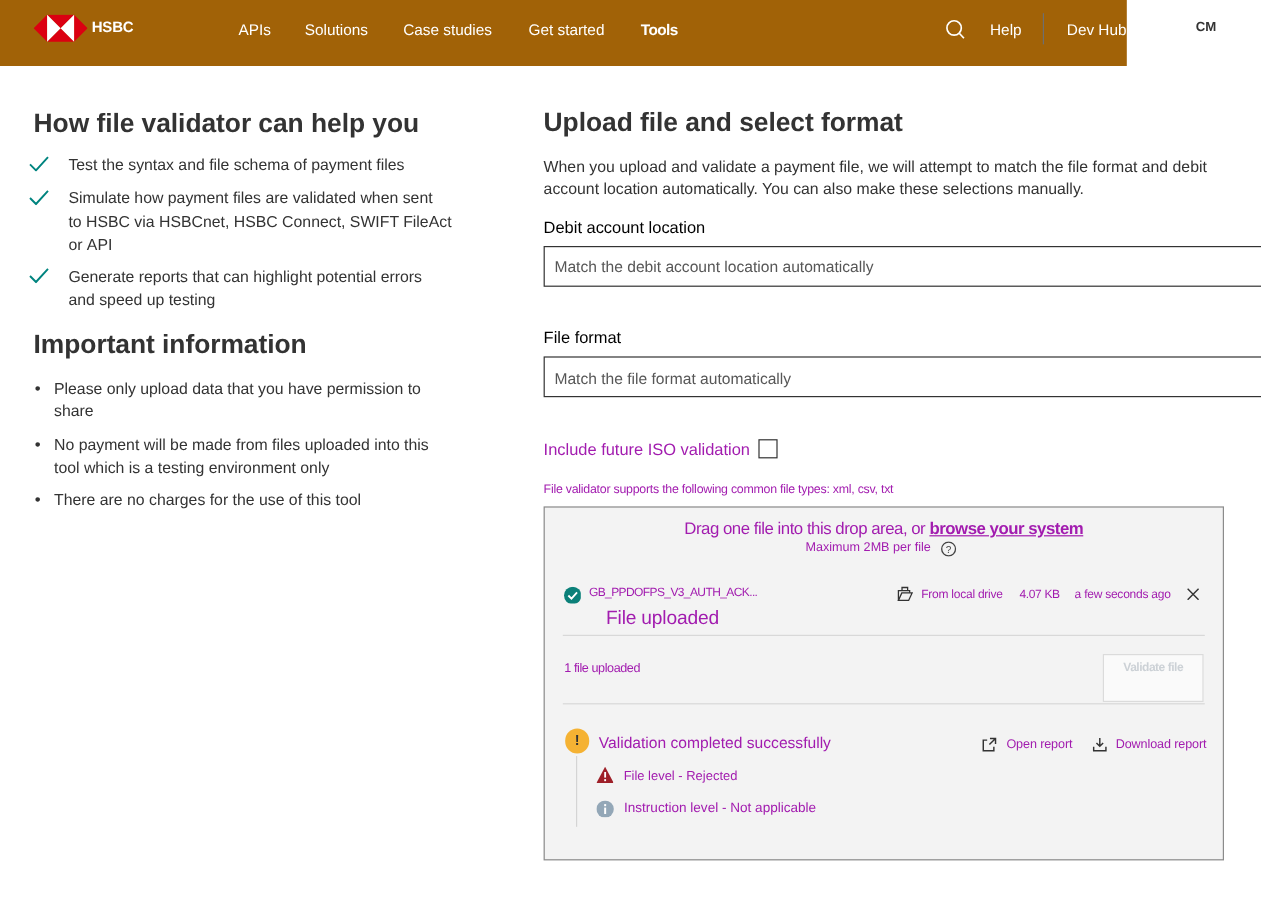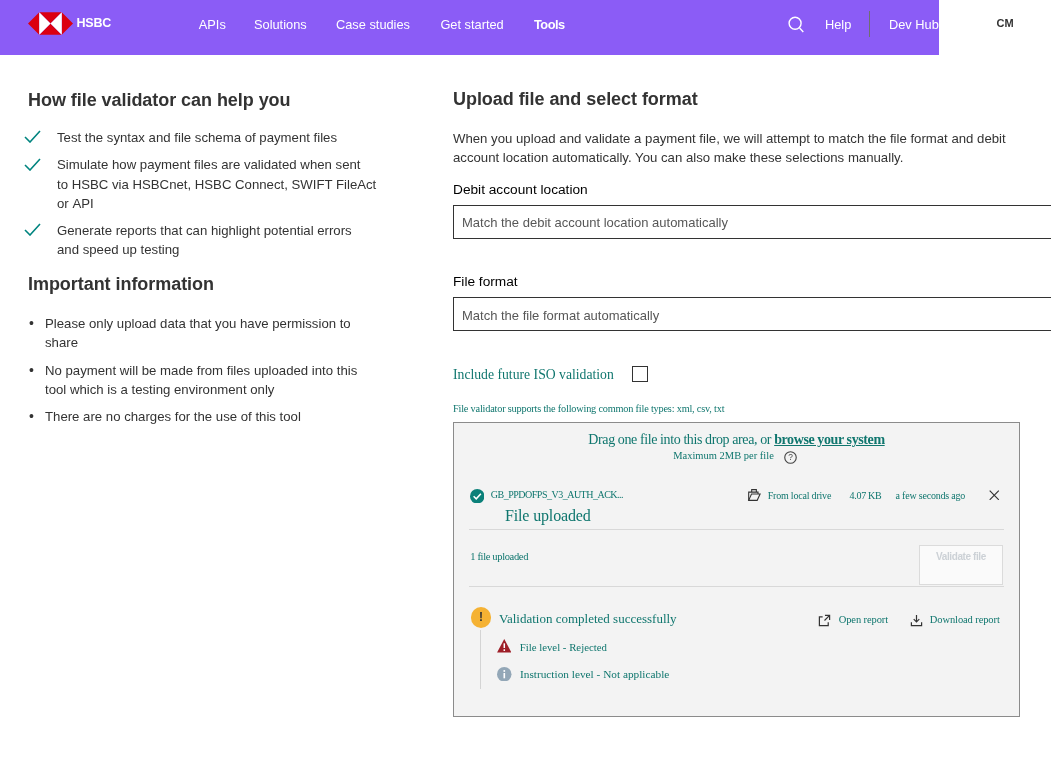--- a/index.html
+++ b/index.html
@@ -1,43 +1,43 @@
 <!DOCTYPE html>
 <html><head>
 <meta charset="utf-8">
 <style>
 * { margin:0; padding:0; box-sizing:border-box; }
 html,body { width:1051px; height:765px; background:#fff; font-family:"Liberation Sans", sans-serif; }
 #page { position:relative; width:1051px; height:765px; overflow:hidden; }
 .abs { position:absolute; }
 
-#nav { position:absolute; left:0; top:0; width:939px; height:55px; background:#8b5cf6;padding-left:14px; }
+#nav { position:absolute; left:0; top:0; width:939px; height:55px; background:#a16207;padding-left:14px; }
 .navlink { position:absolute; top:17px; font-size:12.8px; color:#fff; }
 #nav .bold { font-weight:bold; letter-spacing:-0.5px; }
 #hsbc-txt { position:absolute; left:76.4px; top:15.7px; color:#fff; font-weight:bold; font-size:12.5px; letter-spacing:-0.15px; }
 #divider { position:absolute; left:869px; top:11px; width:1px; height:26px; background:#6f6f6f; }
 #avatar { position:absolute; left:992px; top:10px; width:26px; height:26px; border-radius:50%; background:#fff; color:#333; font-size:11px; font-weight:bold; text-align:center; line-height:26px; }
 
-h2 { position:absolute; font-size:18px; font-weight:bold; color:#333; letter-spacing:-0.05px; white-space:nowrap; }
+h2 { position:absolute; font-size:22px; font-weight:bold; color:#333; letter-spacing:-0.05px; white-space:nowrap; }
 .body-txt { position:absolute; font-size:13.2px; color:#333; line-height:19.4px; }
 .check-item { left:57px; width:320px; }
 .check-ic { position:absolute; left:23.9px; }
 .bullet { left:45px; }
 .bullet::before { content:"\2022"; position:absolute; left:-16px; font-size:14px; }
 
 .label { position:absolute; font-size:13.7px; color:#000000; }
 .selectbox { position:absolute; left:453px; width:685px; height:34px; border:1px solid #333; background:#fff; }
 .selectbox .ph { position:absolute; left:8px; top:9.5px; font-size:13px; color:#575757; }
 .selectbox .vbar { position:absolute; right:26px; top:7px; width:1px; height:20px; background:#9a9a9a; }
 .selectbox .chev { position:absolute; right:10px; top:14px; }
 #checkbox { position:absolute; left:632px; top:366.4px; width:15.5px; height:15.5px; border:1px solid #333; background:#fff; }
 #dropbox { position:absolute; left:453px; top:422px; width:567px; height:295px; background:#f3f3f3; border:1px solid #8b8b8b; }
 .sep { position:absolute; left:469px; width:535px; height:1px; background:#d8d8d8; }
 #valbtn { position:absolute; left:919px; top:545px; width:84px; height:40px; border:1px solid #dbdbdb; background:#fafafa; color:#ccd1d6; font-weight:bold; font-size:10px; letter-spacing:-0.4px; text-align:center; line-height:22.5px; }
-.t { position:absolute; color:#0f766e; white-space:nowrap;font-family:Liberation Serif, serif; }
+.t { position:absolute; color:#a21caf; white-space:nowrap; }
 #vline { position:absolute; left:479.5px; top:629.5px; width:1px; height:59.5px; background:#d4d4d4; }
 </style>
 </head>
 <body>
 <div id="page">
 
 <div id="nav">
   <svg class="abs" style="left:28px; top:11.5px;" width="45" height="23" viewBox="0 0 120 60">
     <path d="M0,30 30,0 30,60Z M120,30 90,0 90,60Z M30,0 90,0 60,30Z M30,60 90,60 60,30Z" fill="#db0011"></path>
     <path d="M30,0 60,30 30,60Z M90,0 60,30 90,60Z" fill="#fff"></path>

